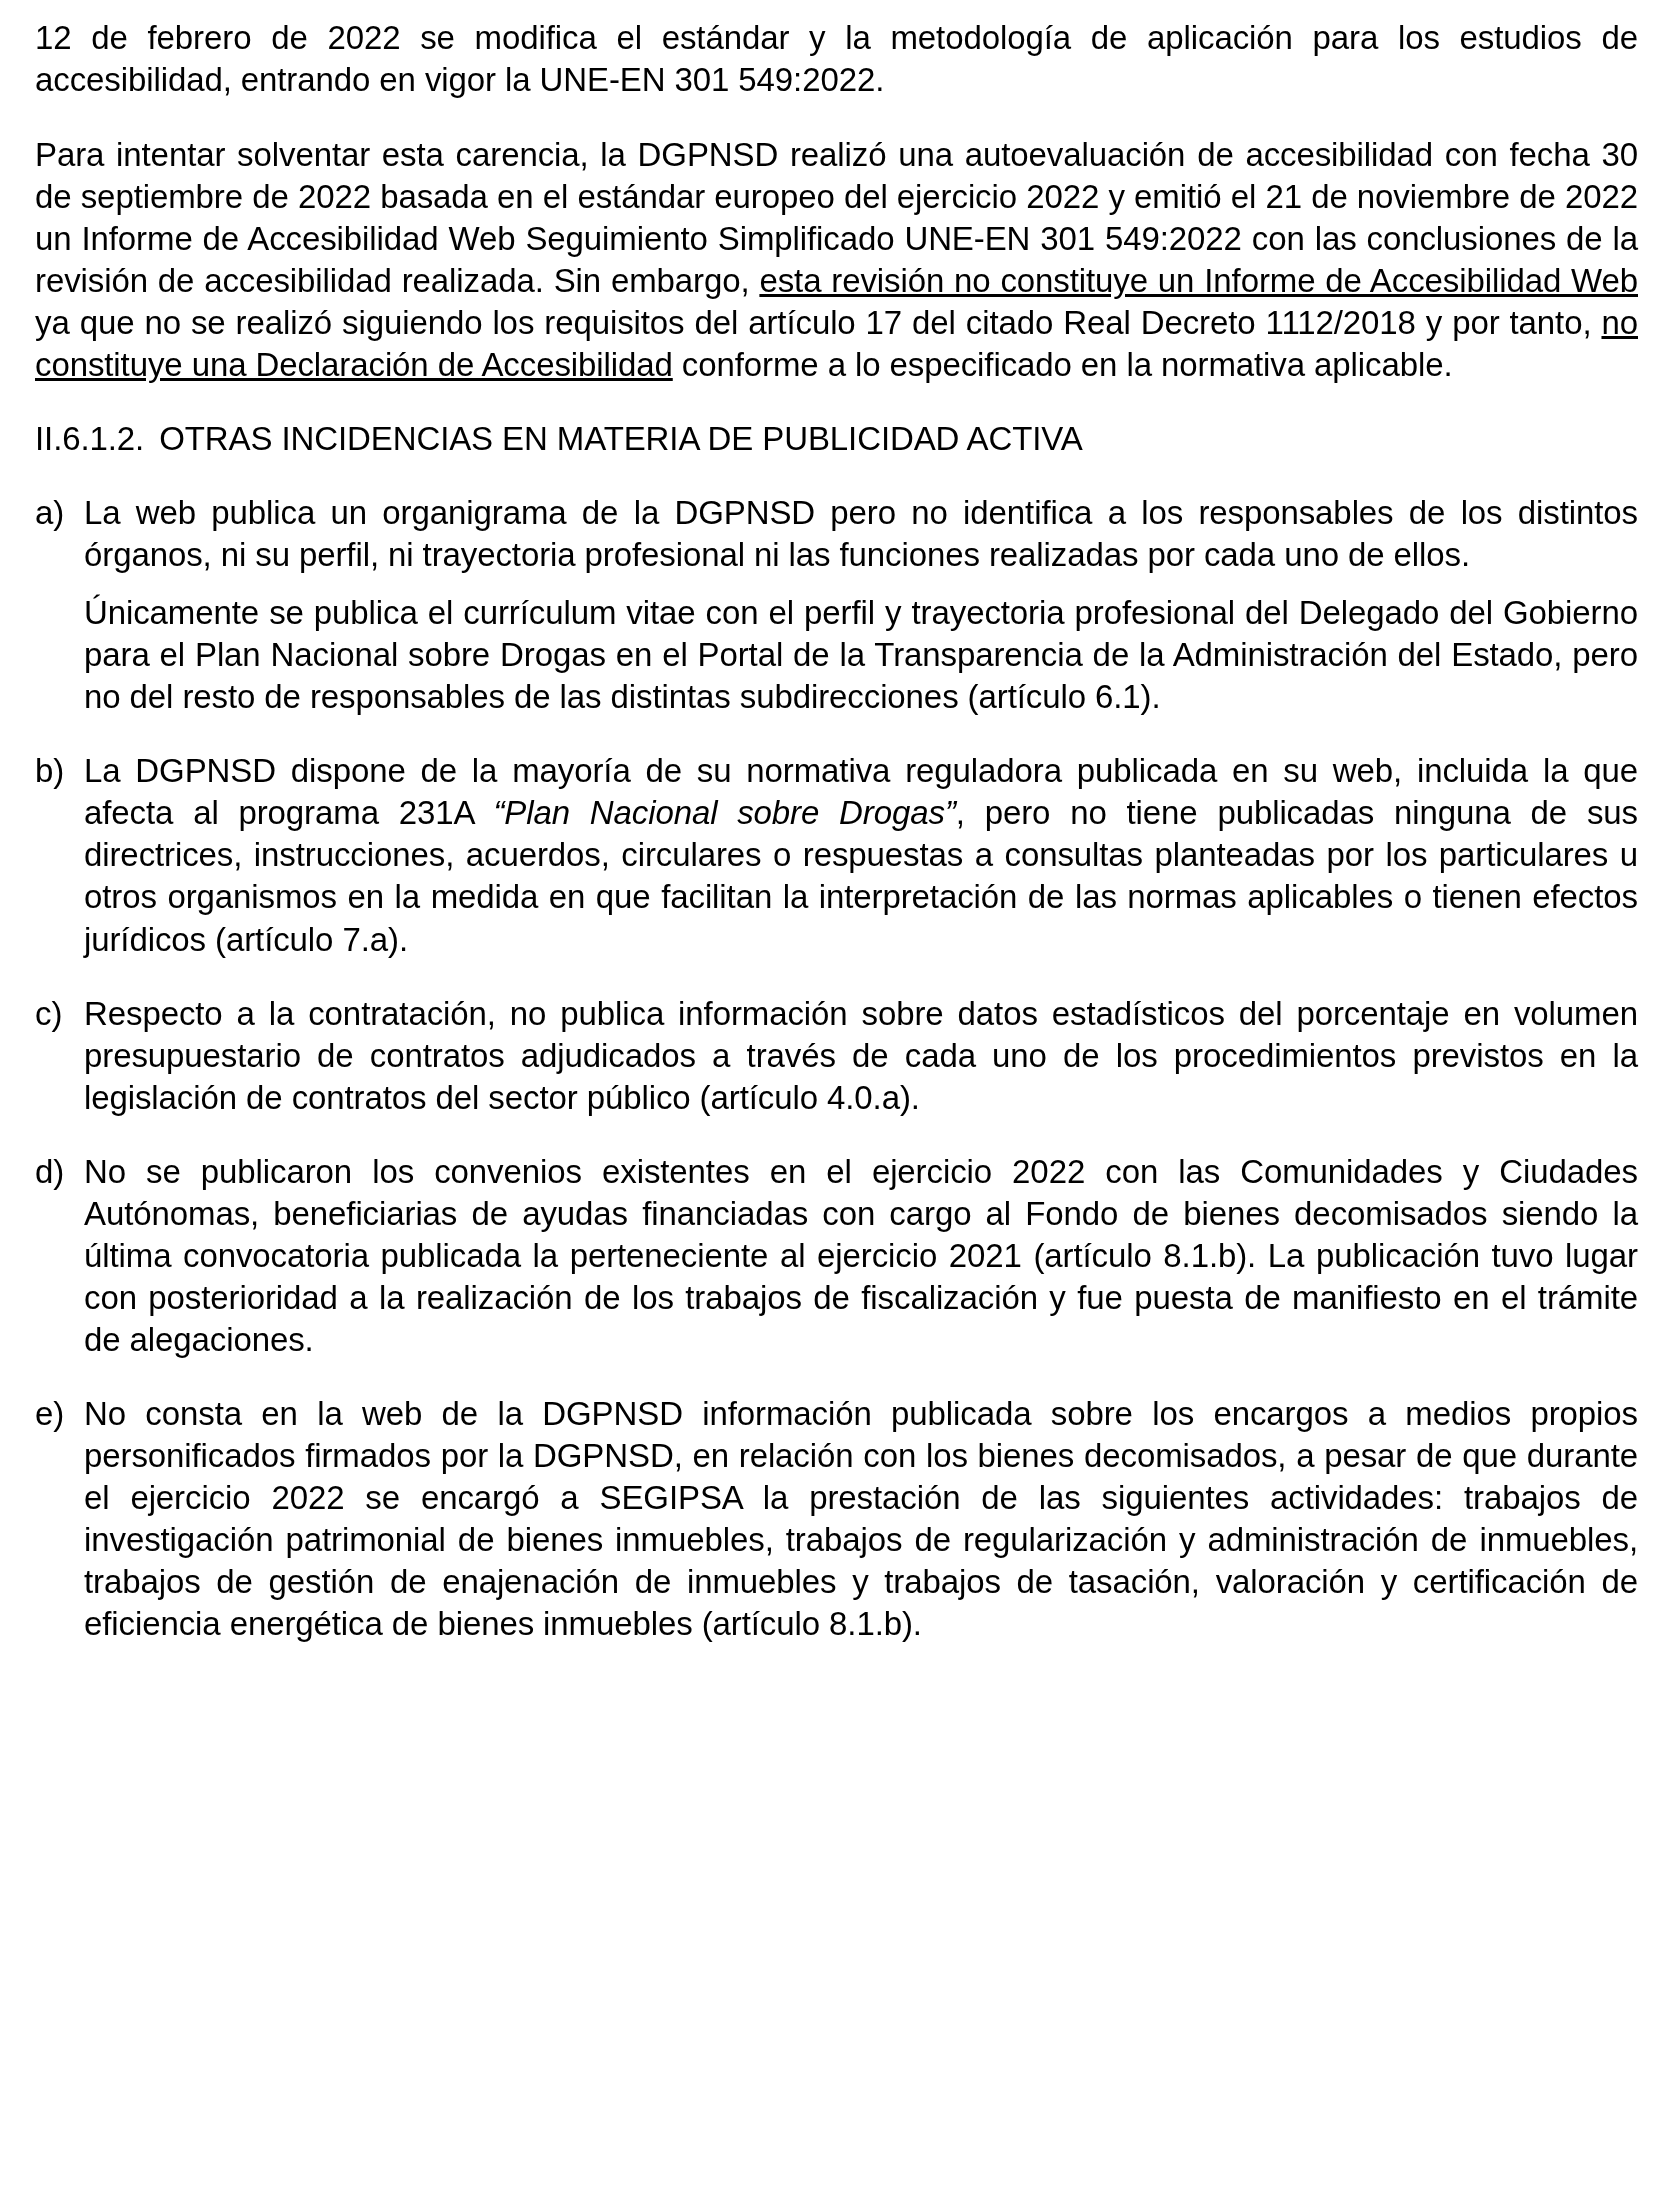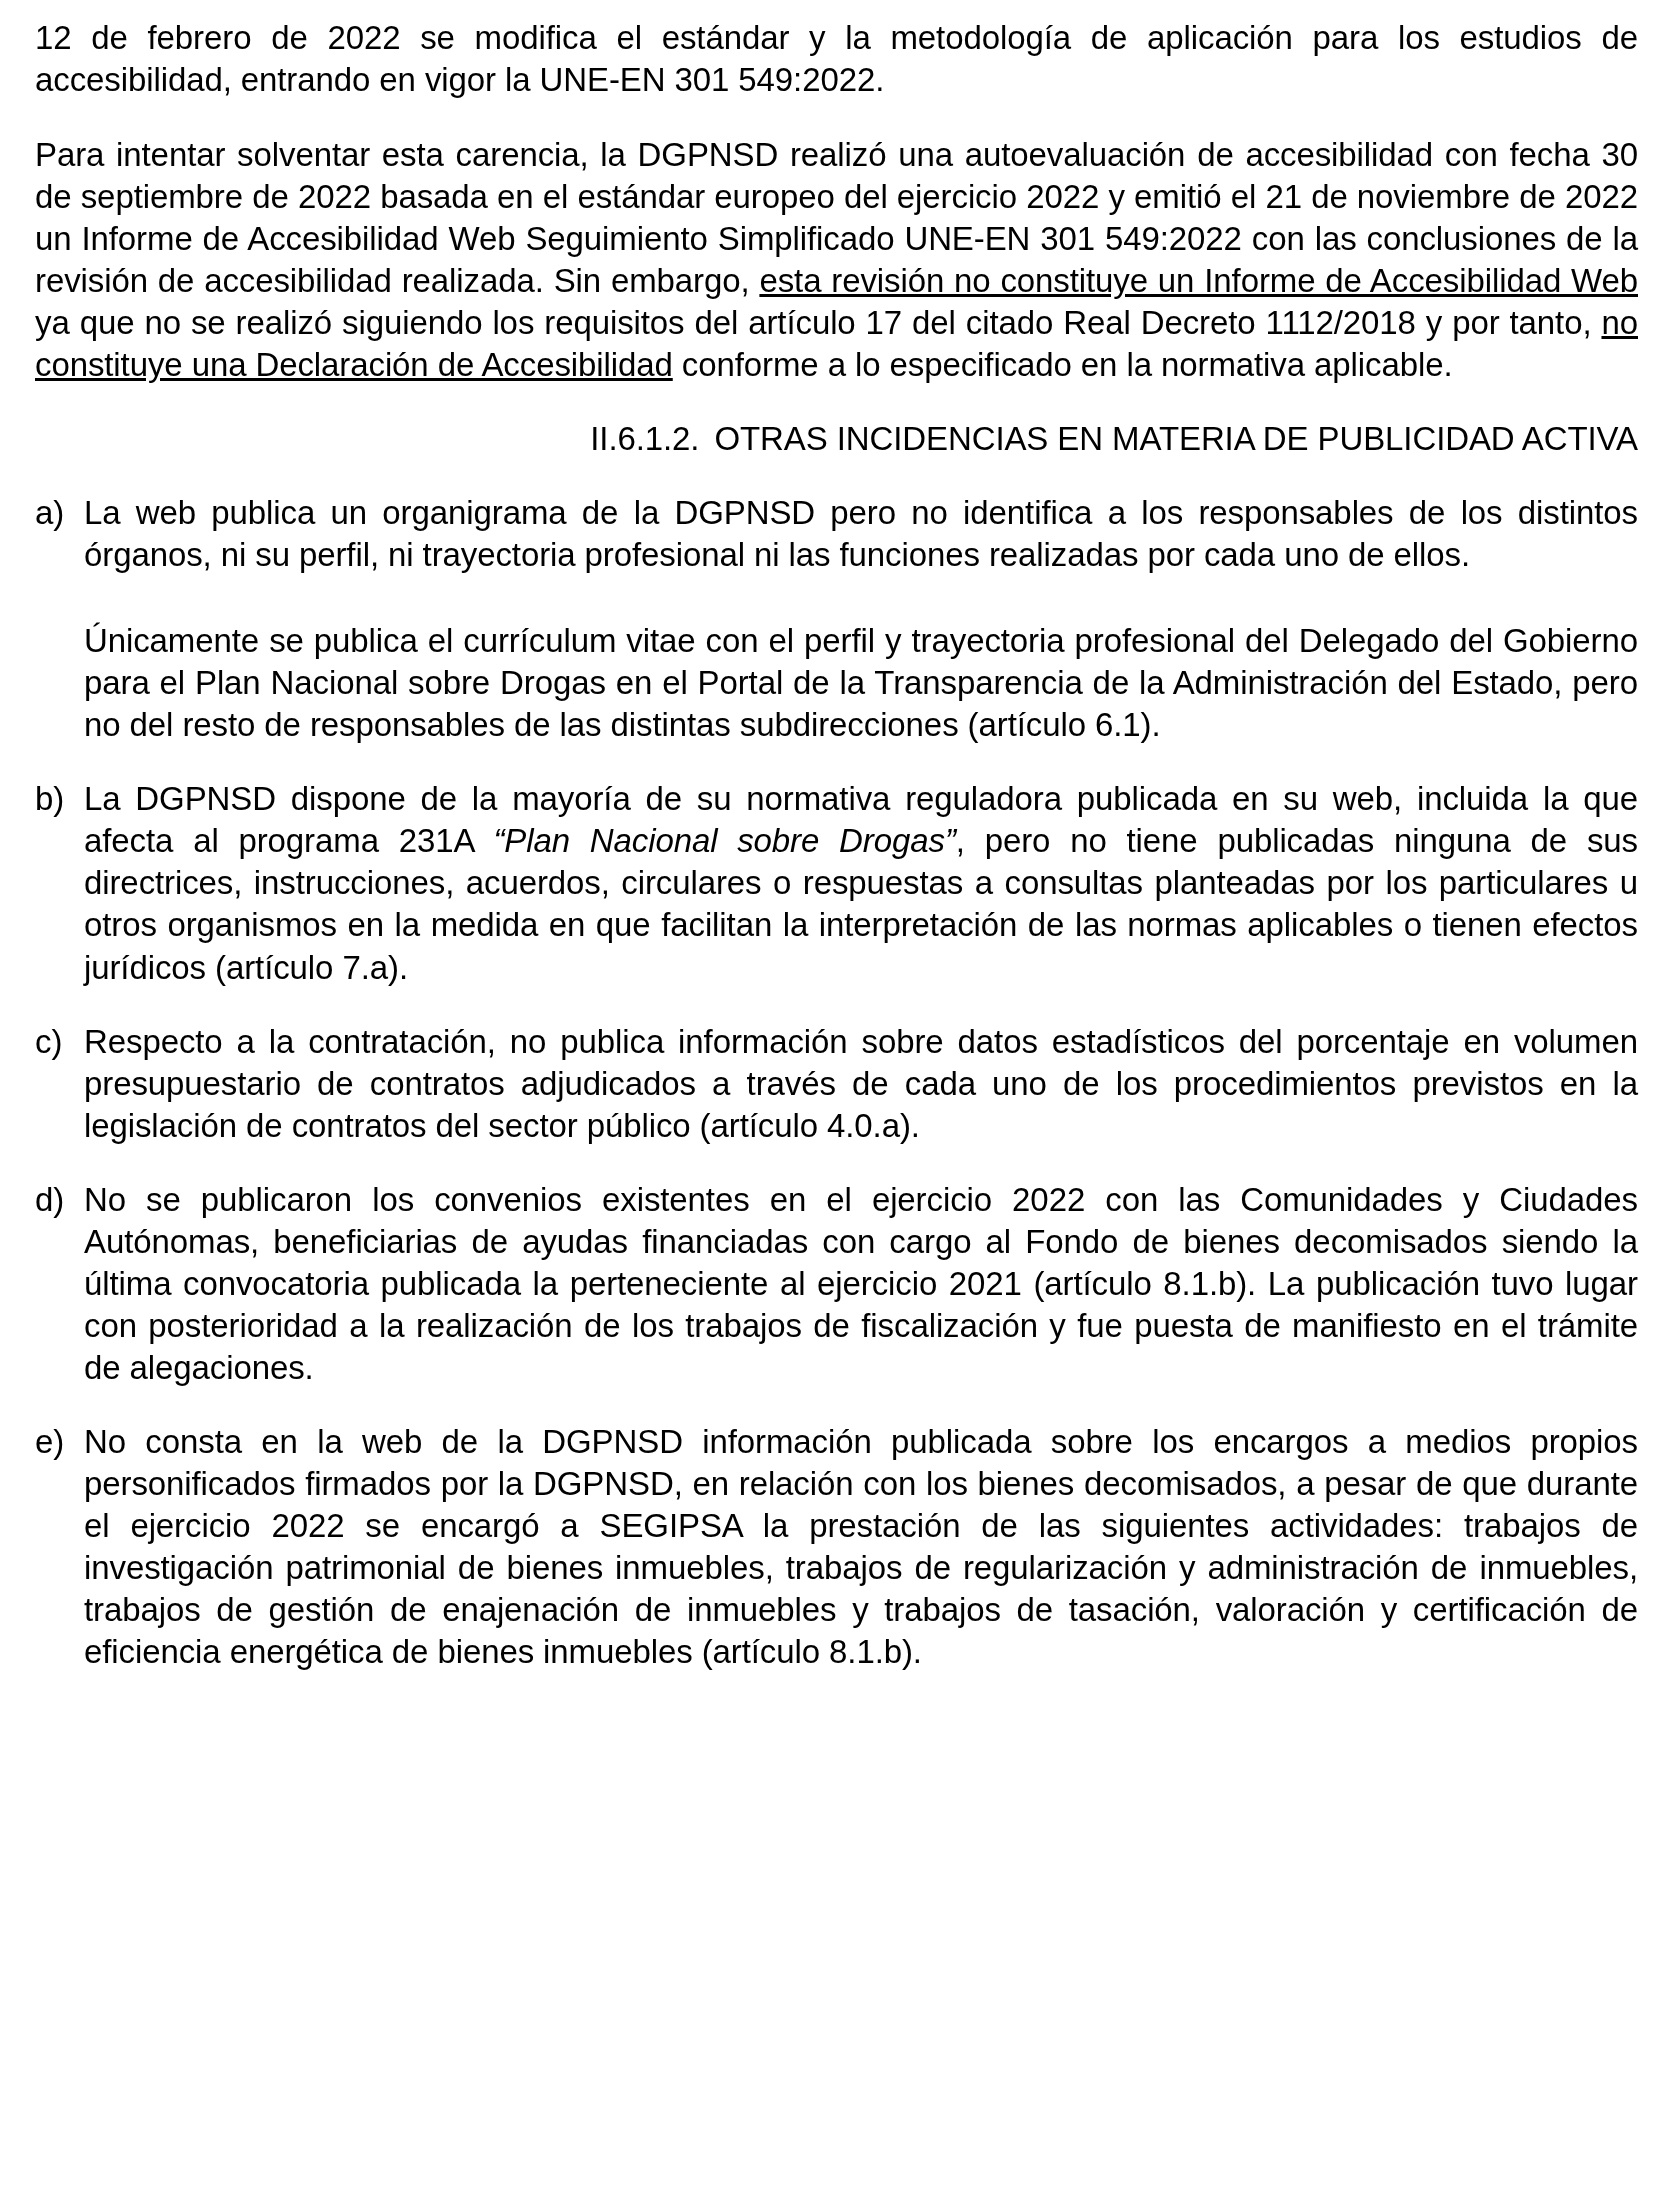--- a/index.html
+++ b/index.html
@@ -36,21 +36,21 @@
   .para {
     margin-bottom: 32px;
   }
   .para-last-line-left {
     text-align-last: left;
   }
   
   .heading {
     font-size: 33px;
     line-height: 1.275;
-    text-align: right;
+    text-align: left;
     margin: 0 0 32px 0;
     letter-spacing: -0.1px;
   }
   .heading .h-num {
     display: inline-block;
     min-width: 0;
     margin-right: 15px;
   }
   
   .list {
@@ -72,21 +72,21 @@
   }
   .li-body {
     flex: 1 1 auto;
     min-width: 0;
   }
   .li-body p {
     text-align: justify;
     text-align-last: left;
   }
   .li-body p + p {
-    margin-top: 44px;
+    margin-top: 16px;
   }
   b, strong { font-weight: bold; }
   i, em { }
   .u { text-decoration: underline; text-underline-offset: 2.4px; }
 </style>
 </head>
 <body>
 
 <div class="page">
   <div class="content">

